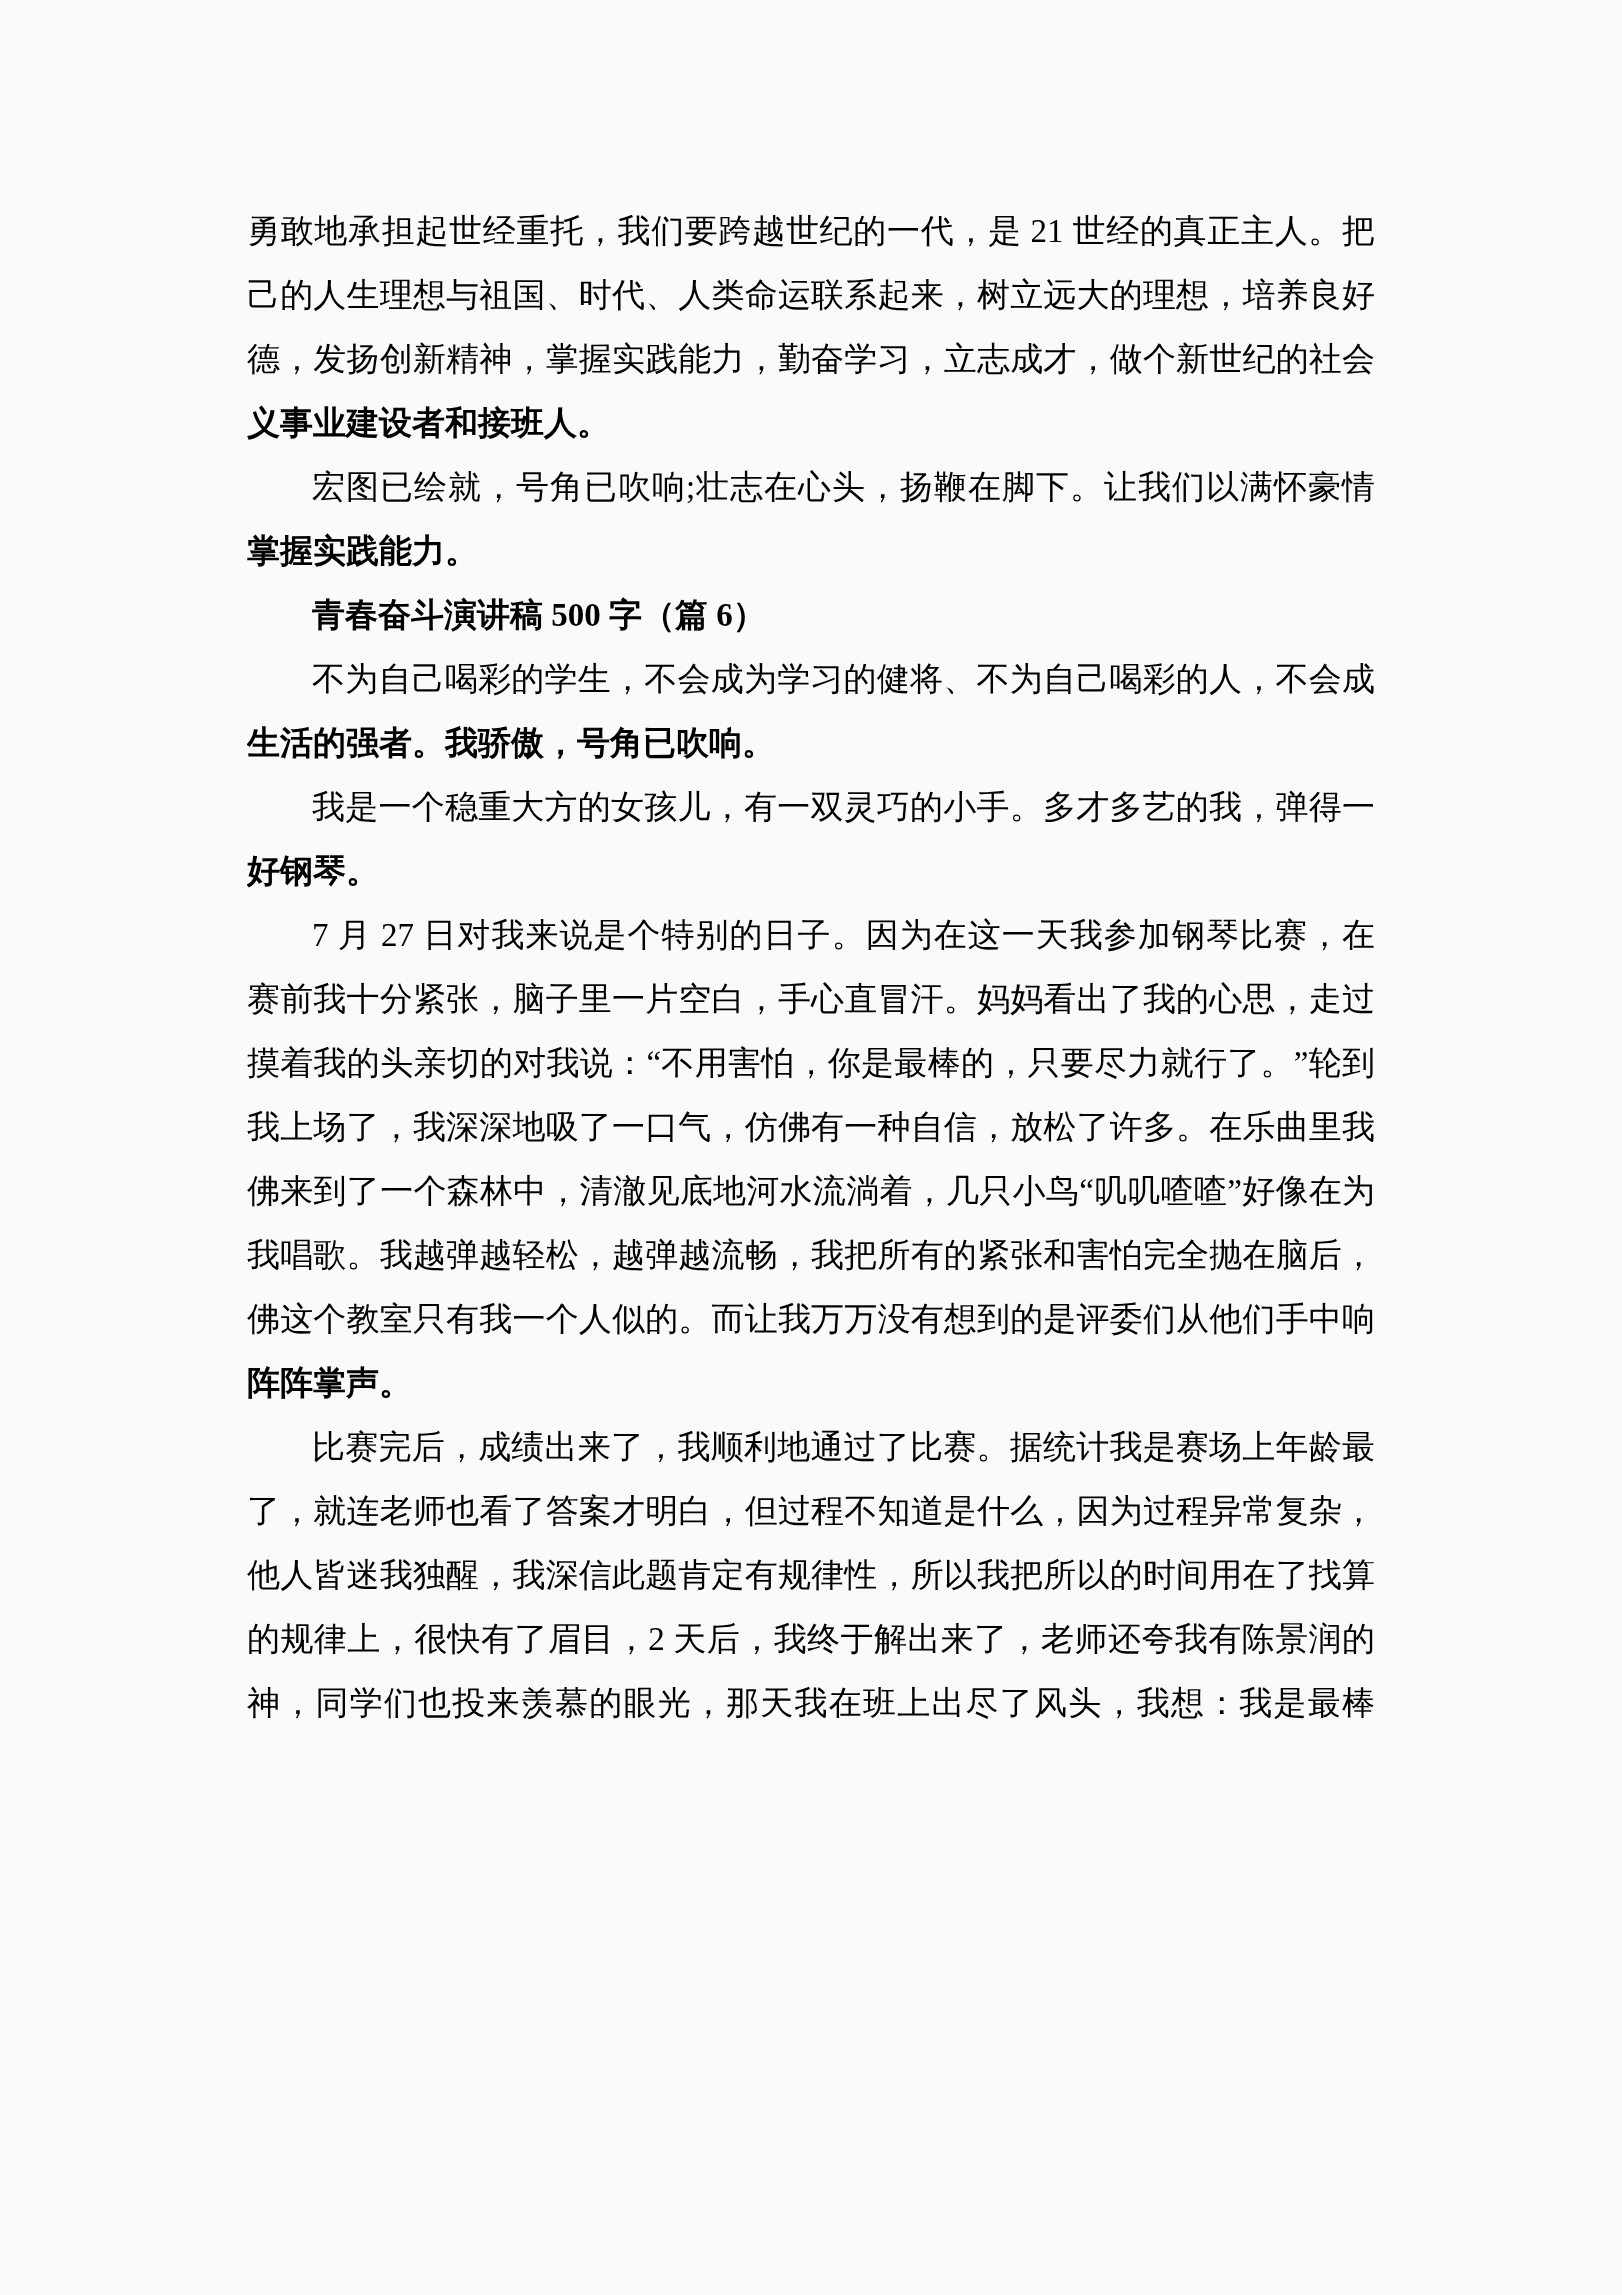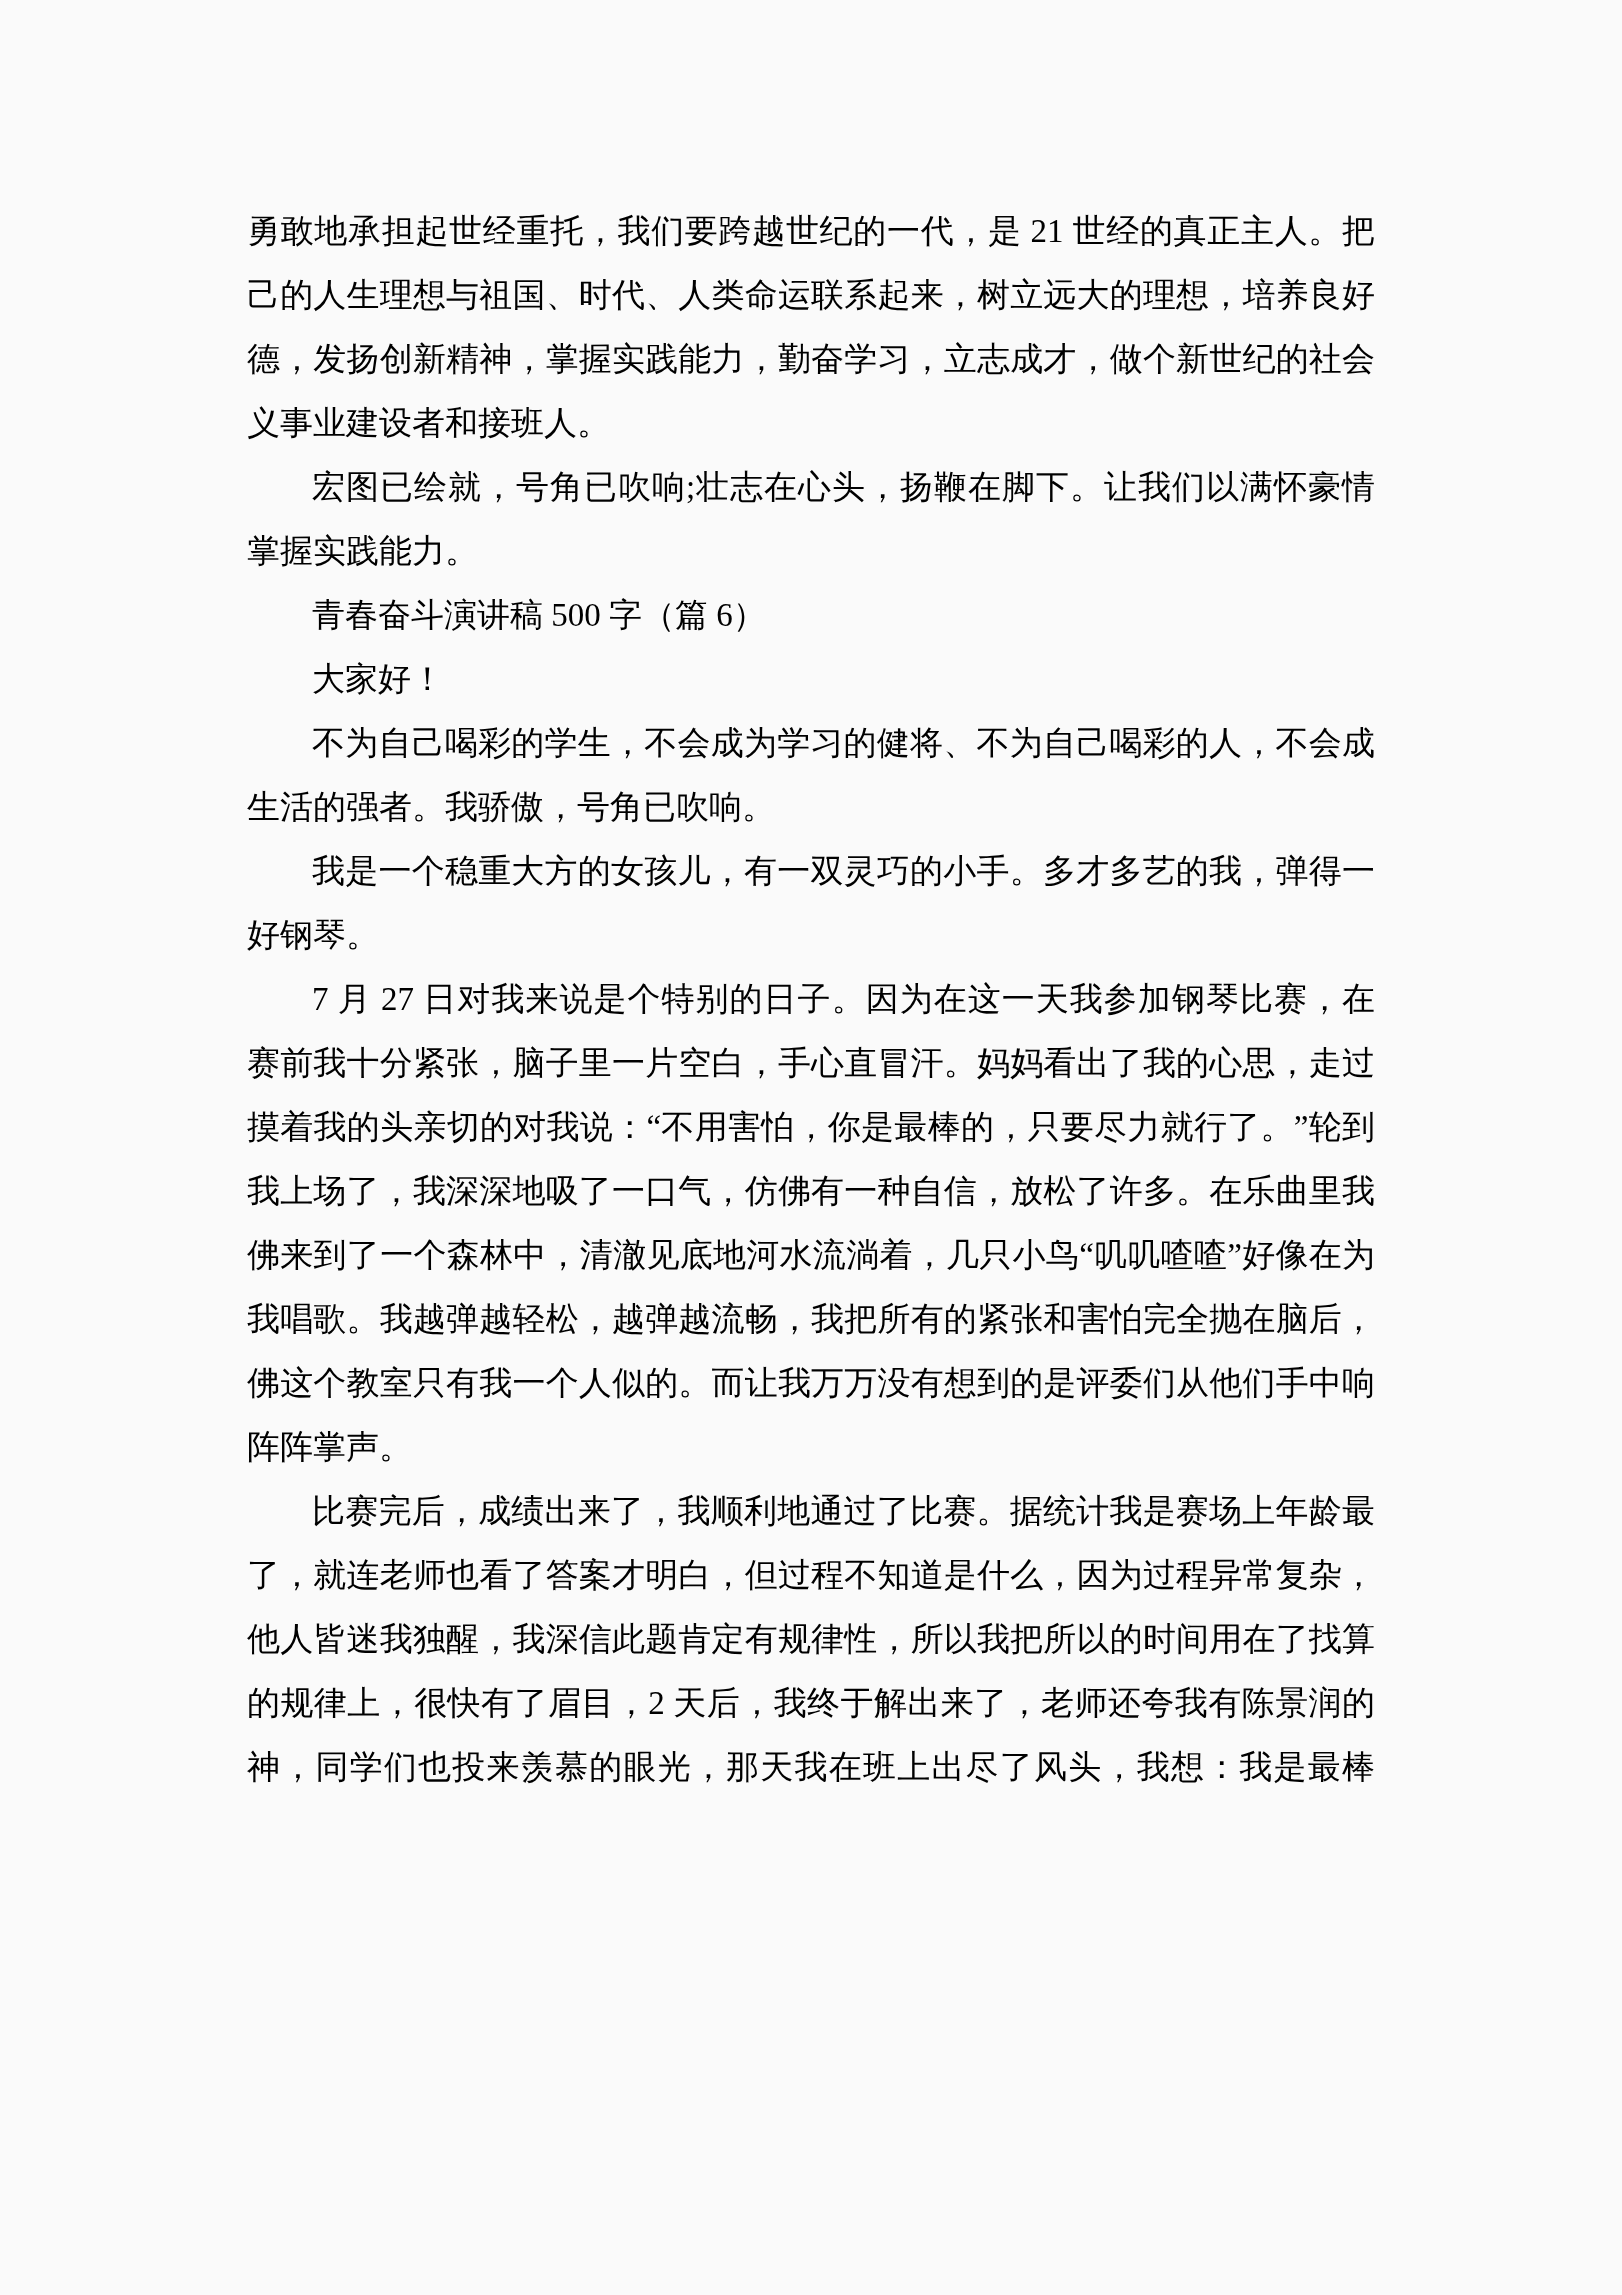--- a/index.html
+++ b/index.html
@@ -35,42 +35,40 @@
     text-align-last: justify;
     text-justify: inter-character;
     white-space: normal;
   }
   .line.indent {
     padding-left: 65px;
   }
   .line.noj {
     text-align: left;
     text-align-last: left;
+    font-weight: bold;
   }
 </style>
 </head>
 <body>
 
 <div class="page">
   <div class="text-block" id="text-block">
       <div class="paragraph">
         <div class="line">勇敢地承担起世经重托，我们要跨越世纪的一代，是 21 世经的真正主人。把自</div>
         <div class="line">己的人生理想与祖国、时代、人类命运联系起来，树立远大的理想，培养良好品</div>
         <div class="line">德，发扬创新精神，掌握实践能力，勤奋学习，立志成才，做个新世纪的社会主</div>
         <div class="line noj">义事业建设者和接班人。</div>
       </div>
       <div class="paragraph">
         <div class="line indent">宏图已绘就，号角已吹响;壮志在心头，扬鞭在脚下。让我们以满怀豪情再</div>
         <div class="line noj">掌握实践能力。</div>
       </div>
       <div class="paragraph">
         <div class="line indent noj">青春奋斗演讲稿 500 字（篇 6）</div>
-      </div>
-      <div class="paragraph">
-        <div class="line indent noj">大家好！</div>
       </div>
       <div class="paragraph">
         <div class="line indent">不为自己喝彩的学生，不会成为学习的健将、不为自己喝彩的人，不会成为</div>
         <div class="line noj">生活的强者。我骄傲，号角已吹响。</div>
       </div>
       <div class="paragraph">
         <div class="line indent">我是一个稳重大方的女孩儿，有一双灵巧的小手。多才多艺的我，弹得一手</div>
         <div class="line noj">好钢琴。</div>
       </div>
       <div class="paragraph">

